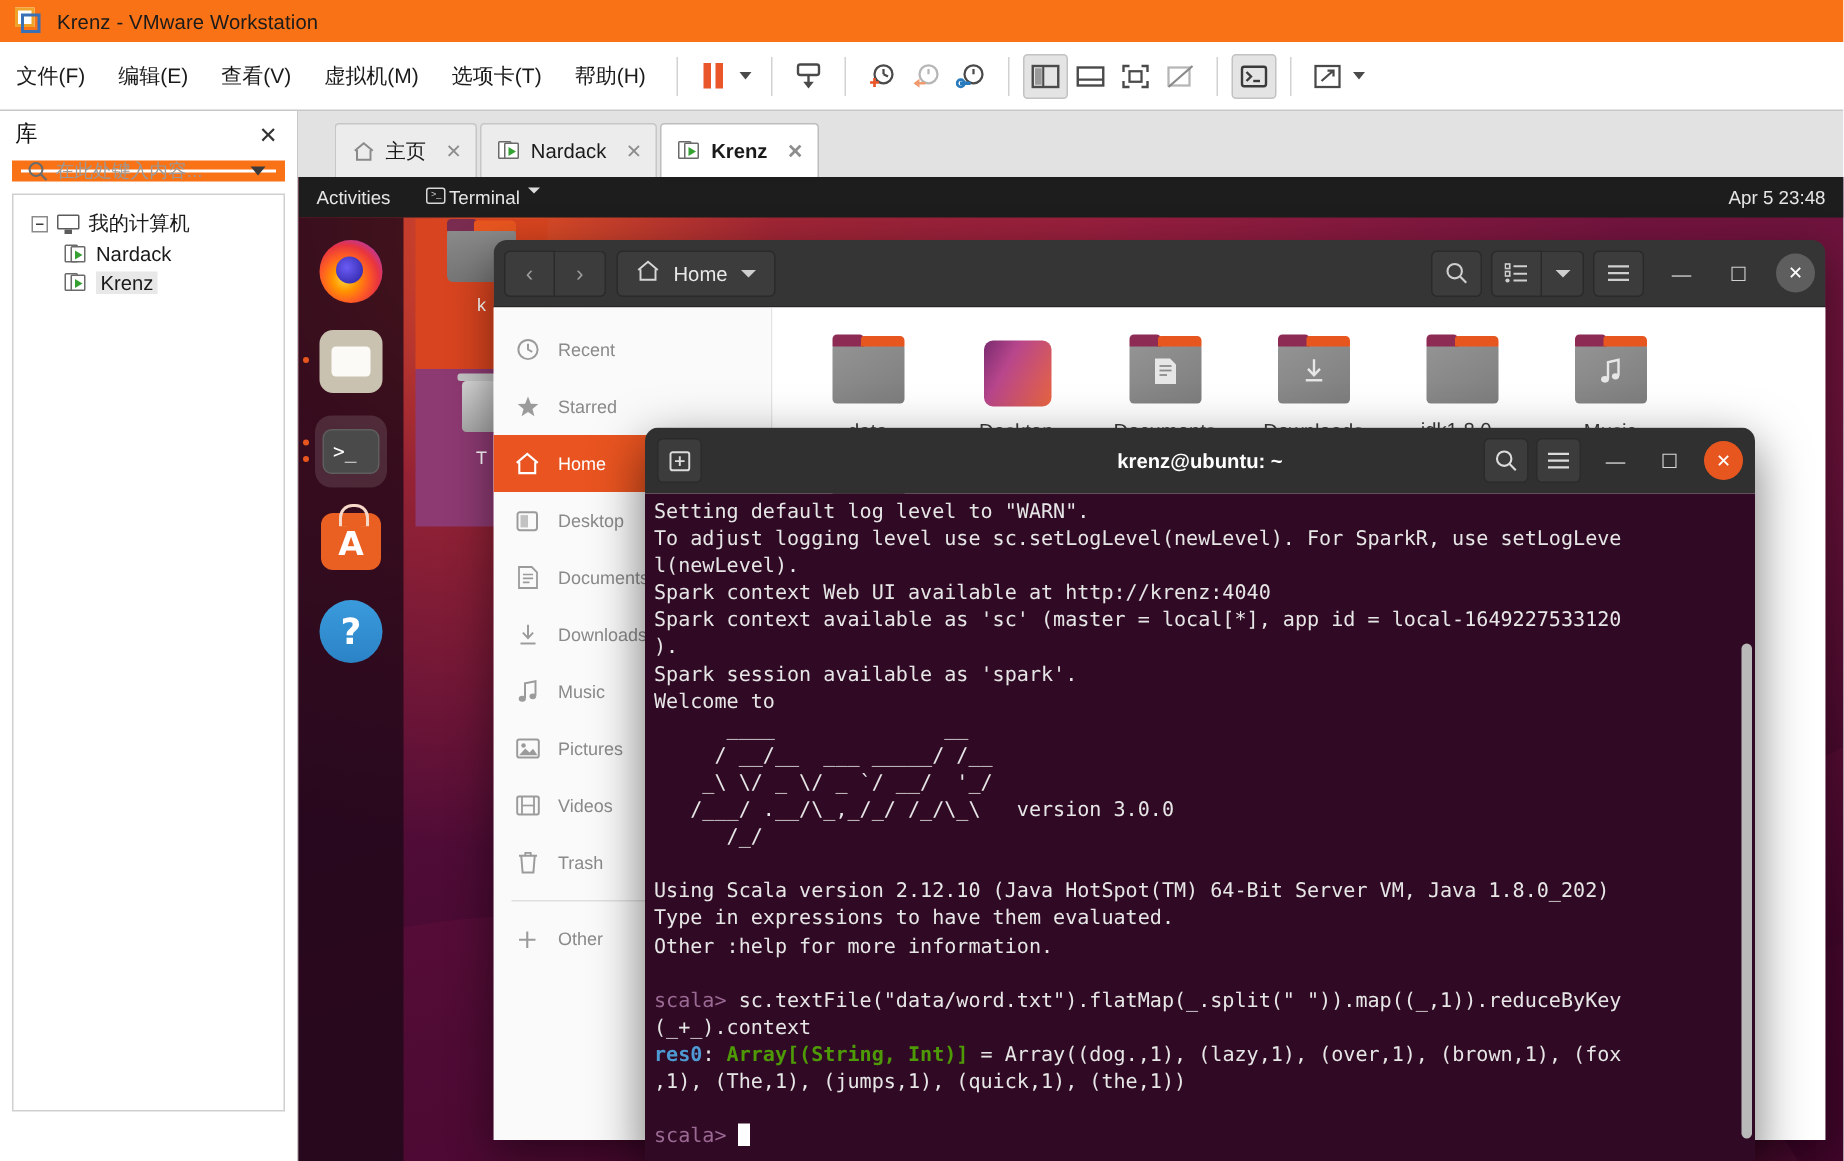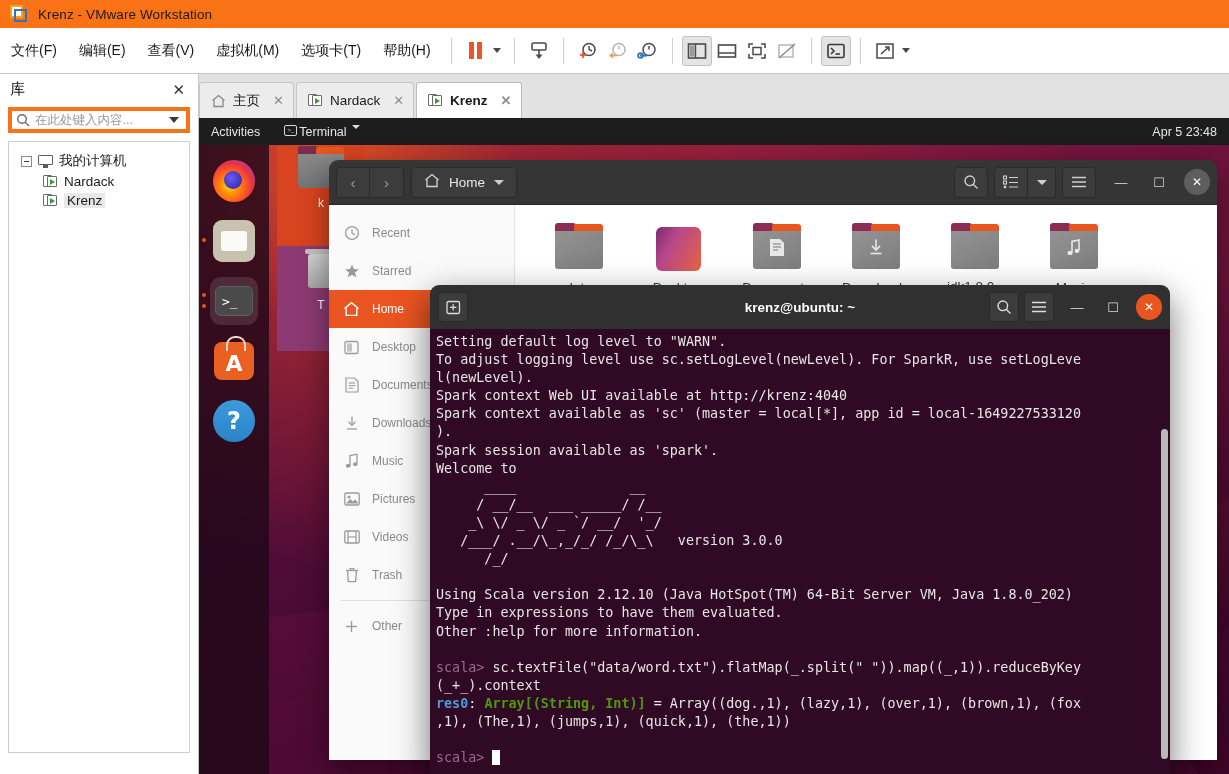--- a/index.html
+++ b/index.html
@@ -58,21 +58,21 @@
     position: absolute; left: 0; top: 74px; width: 199px; height: 700px;
     background: #ffffff; border-right: 1px solid #c8c8c8;
   }
   .lib-head {
     display: flex; align-items: center; justify-content: space-between;
     padding: 6px 10px 4px 10px;
   }
   .lib-title { font-size: 15px; color: #111; }
   .lib-close { font-size: 15px; color: #333; cursor: pointer; padding: 0 3px; }
   .lib-search {
-    margin: 4px 8px 8px 8px; height: 26px; border: 4px solid #f97316;
+    margin: 4px 8px 8px 8px; height: 14px; border: 6px solid #f97316;
     background: #fff; display: flex; align-items: center; padding: 0 4px; gap: 5px;
   }
   .lib-search .ph { font-size: 12.5px; color: #9a9a9a; flex: 1; }
   .lib-tree {
     margin: 0 8px; border: 1px solid #cfcfcf; height: 612px; background: #fff;
     padding-top: 8px;
   }
   .tree-row {
     display: flex; align-items: center; gap: 6px; padding: 2px 6px;
     font-size: 13.5px; color: #1a1a1a; cursor: default;
@@ -108,21 +108,21 @@
   .ic-vm .play {
     position: absolute; left: 7px; top: 4px; width: 0; height: 0;
     border-left: 5px solid #35a132; border-top: 3.5px solid transparent;
     border-bottom: 3.5px solid transparent;
   }
 
   
   .tabbar {
     position: absolute; left: 199px; top: 74px; width: 1030px; height: 44px;
     background: #e2e2e2; display: flex; align-items: flex-end; gap: 0;
-    padding-left: 0;
+    padding-left: 24px;
   }
   .tab {
     height: 36px; display: flex; align-items: center; gap: 7px;
     padding: 0 9px 0 11px; font-size: 13.5px; color: #1a1a1a;
     background: #ececec; border: 1px solid #c6c6c6; border-bottom: none;
     border-radius: 3px 3px 0 0; margin-right: 2px; position: relative;
   }
   .tab.active { background: #ffffff; font-weight: bold; border-color: #bdbdbd; }
   .tab .x { color: #8d8d8d; font-size: 13px; margin-left: 6px; cursor: pointer; }
   .ic-home-tab {

